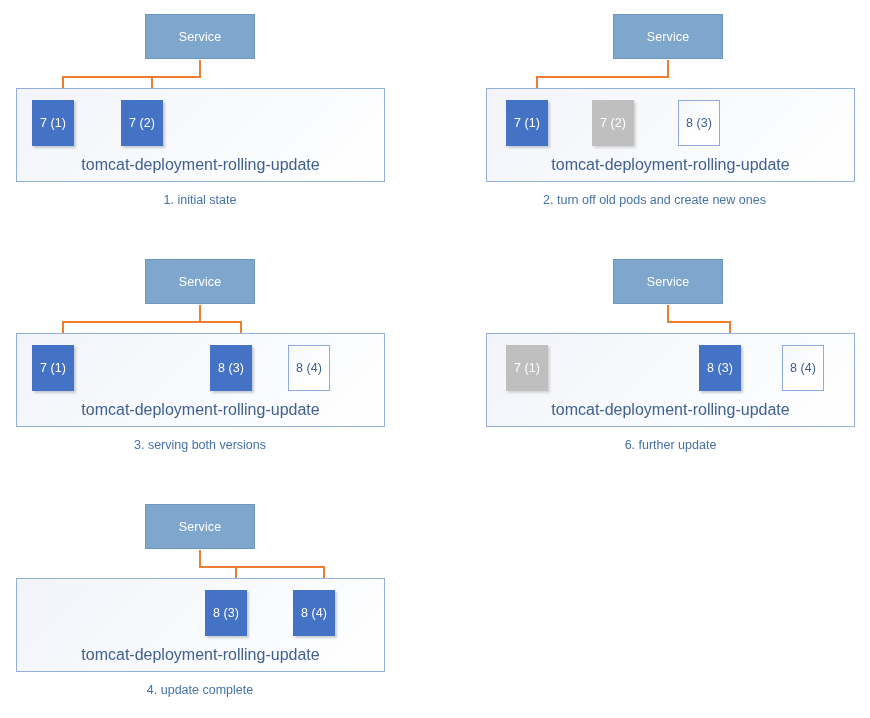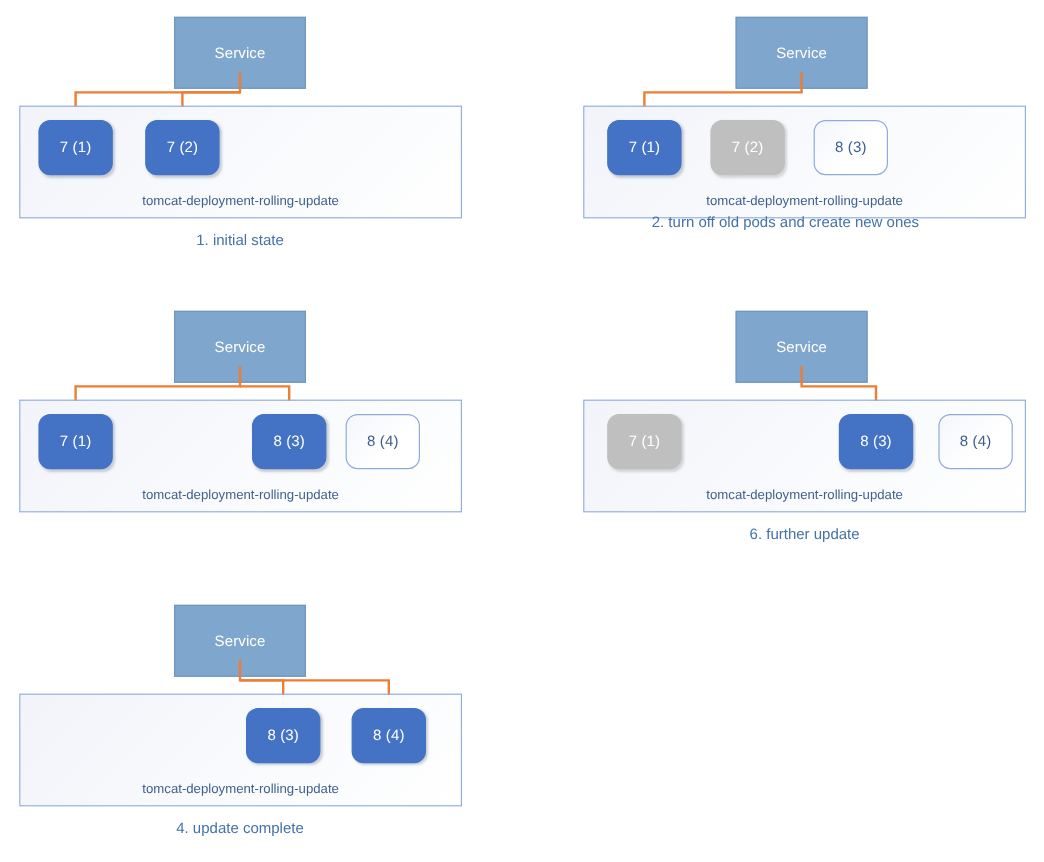--- a/index.html
+++ b/index.html
@@ -15,21 +15,21 @@
     font-family: "Liberation Sans", sans-serif;
     -webkit-font-smoothing: antialiased;
   }
   .panel {
     position: absolute;
   }
   
   .service-box {
     position: absolute;
     width: 110px;
-    height: 60px;
+    height: 45px;
     background: #7FA6CC;
     border: 1px solid #6E97C0;
     box-sizing: border-box;
     display: flex;
     align-items: center;
     justify-content: center;
     color: #ffffff;
     font-size: 12.5px;
     letter-spacing: 0.1px;
   }
@@ -42,34 +42,33 @@
     border: 1px solid #93AFDB;
     background: linear-gradient(135deg, #f2f4fa 0%, #f7f9fc 45%, #ffffff 100%);
   }
   .deployment-label {
     position: absolute;
     left: 0;
     right: 0;
     bottom: 7px;
     text-align: center;
     color: #40618F;
-    font-size: 11px;
+    font-size: 16px;
   }
   
   .pod {
     position: absolute;
-    width: 62px;
+    width: 42px;
     height: 46px;
     box-sizing: border-box;
     display: flex;
     align-items: center;
     justify-content: center;
     font-size: 12.5px;
     letter-spacing: 0.1px;
-    border-radius: 10px;
   }
   .pod.blue {
     background: #4472C4;
     border: 1px solid #4472C4;
     color: #ffffff;
     box-shadow: 1.5px 1.5px 2px rgba(140,150,165,0.45);
   }
   .pod.gray {
     background: #BFBFBF;
     border: 1px solid #BFBFBF;
@@ -137,21 +136,21 @@
   </svg>
 
   <div class="deployment" style="left:51px; top:88px;">
     <div class="deployment-label">tomcat-deployment-rolling-update</div>
   </div>
 
   <div class="pod blue" style="left:71px; top:100px;">7 (1)</div>
   <div class="pod gray" style="left:157px; top:100px;">7 (2)</div>
   <div class="pod outline" style="left:243px; top:100px;">8 (3)</div>
 
-  <div class="caption" style="left:35px; top:178px; width:369px;">2. turn off old pods and create new ones</div>
+  <div class="caption" style="left:35px; top:193px; width:369px;">2. turn off old pods and create new ones</div>
 </div>
 
 <div class="panel" style="left:0px; top:245px; width:435px; height:230px;">
 
   <div class="service-box" style="left:145px; top:14px;">Service</div>
 
   <svg class="connector" xmlns="http://www.w3.org/2000/svg" style="left:0px; top:0px; width:435px; height:230px;">
     <path class="conn-line" d="M200,60 L200,77 L63,77 L63,91"></path>
     <path class="conn-line" d="M200,77 L241,77 L241,91"></path>
     <polygon class="conn-head" points="57,89 69,89 63,101"></polygon>
@@ -159,20 +158,21 @@
   </svg>
 
   <div class="deployment" style="left:16px; top:88px;">
     <div class="deployment-label">tomcat-deployment-rolling-update</div>
   </div>
 
   <div class="pod blue" style="left:32px; top:100px;">7 (1)</div>
   <div class="pod blue" style="left:210px; top:100px;">8 (3)</div>
   <div class="pod outline" style="left:288px; top:100px;">8 (4)</div>
 
+  <div class="caption" style="left:0px; top:193px; width:400px;">3. serving both versions</div>
 </div>
 
 <div class="panel" style="left:435px; top:245px; width:435px; height:230px;">
 
   <div class="service-box" style="left:178px; top:14px;">Service</div>
 
   <svg class="connector" xmlns="http://www.w3.org/2000/svg" style="left:0px; top:0px; width:435px; height:230px;">
     <path class="conn-line" d="M233,60 L233,77 L295,77 L295,91"></path>
     <polygon class="conn-head" points="289,89 301,89 295,101"></polygon>
   </svg>

